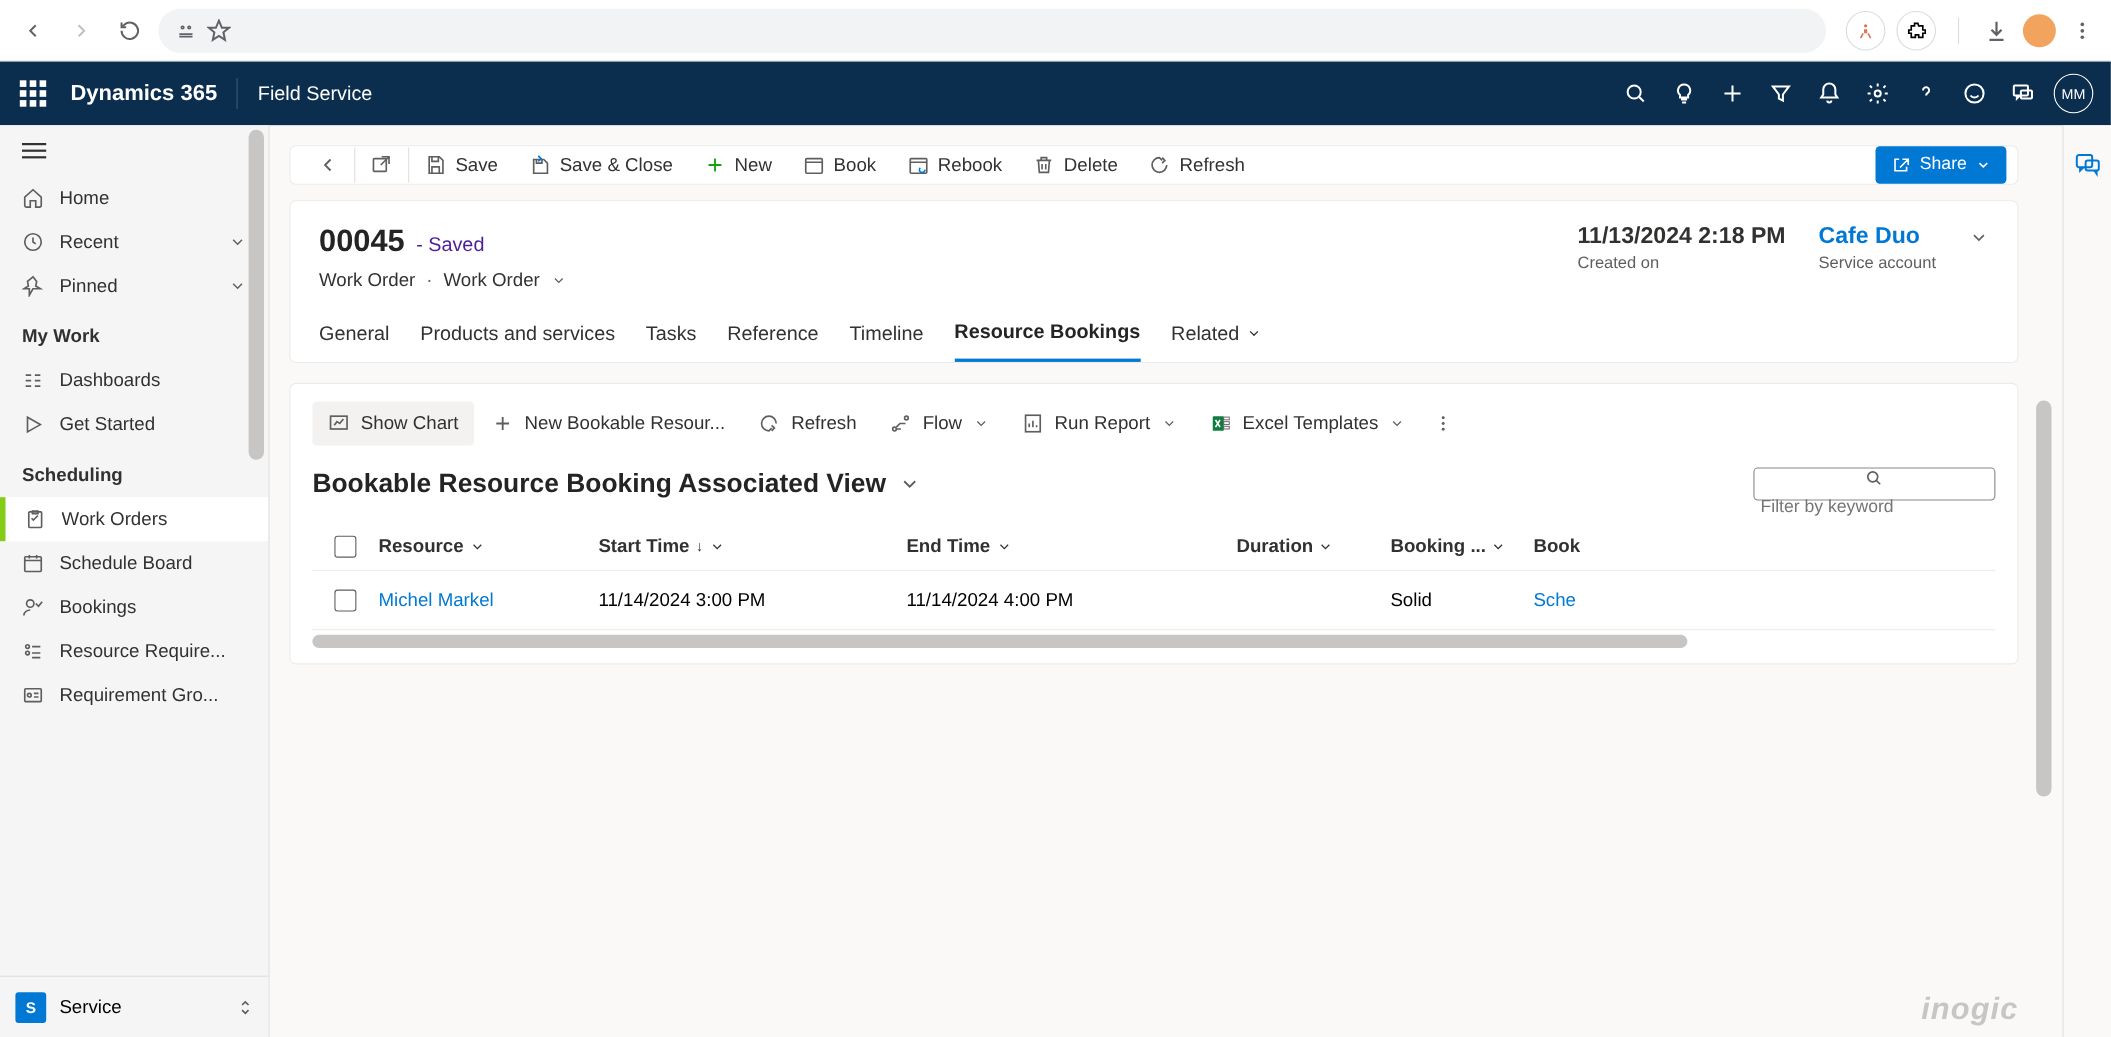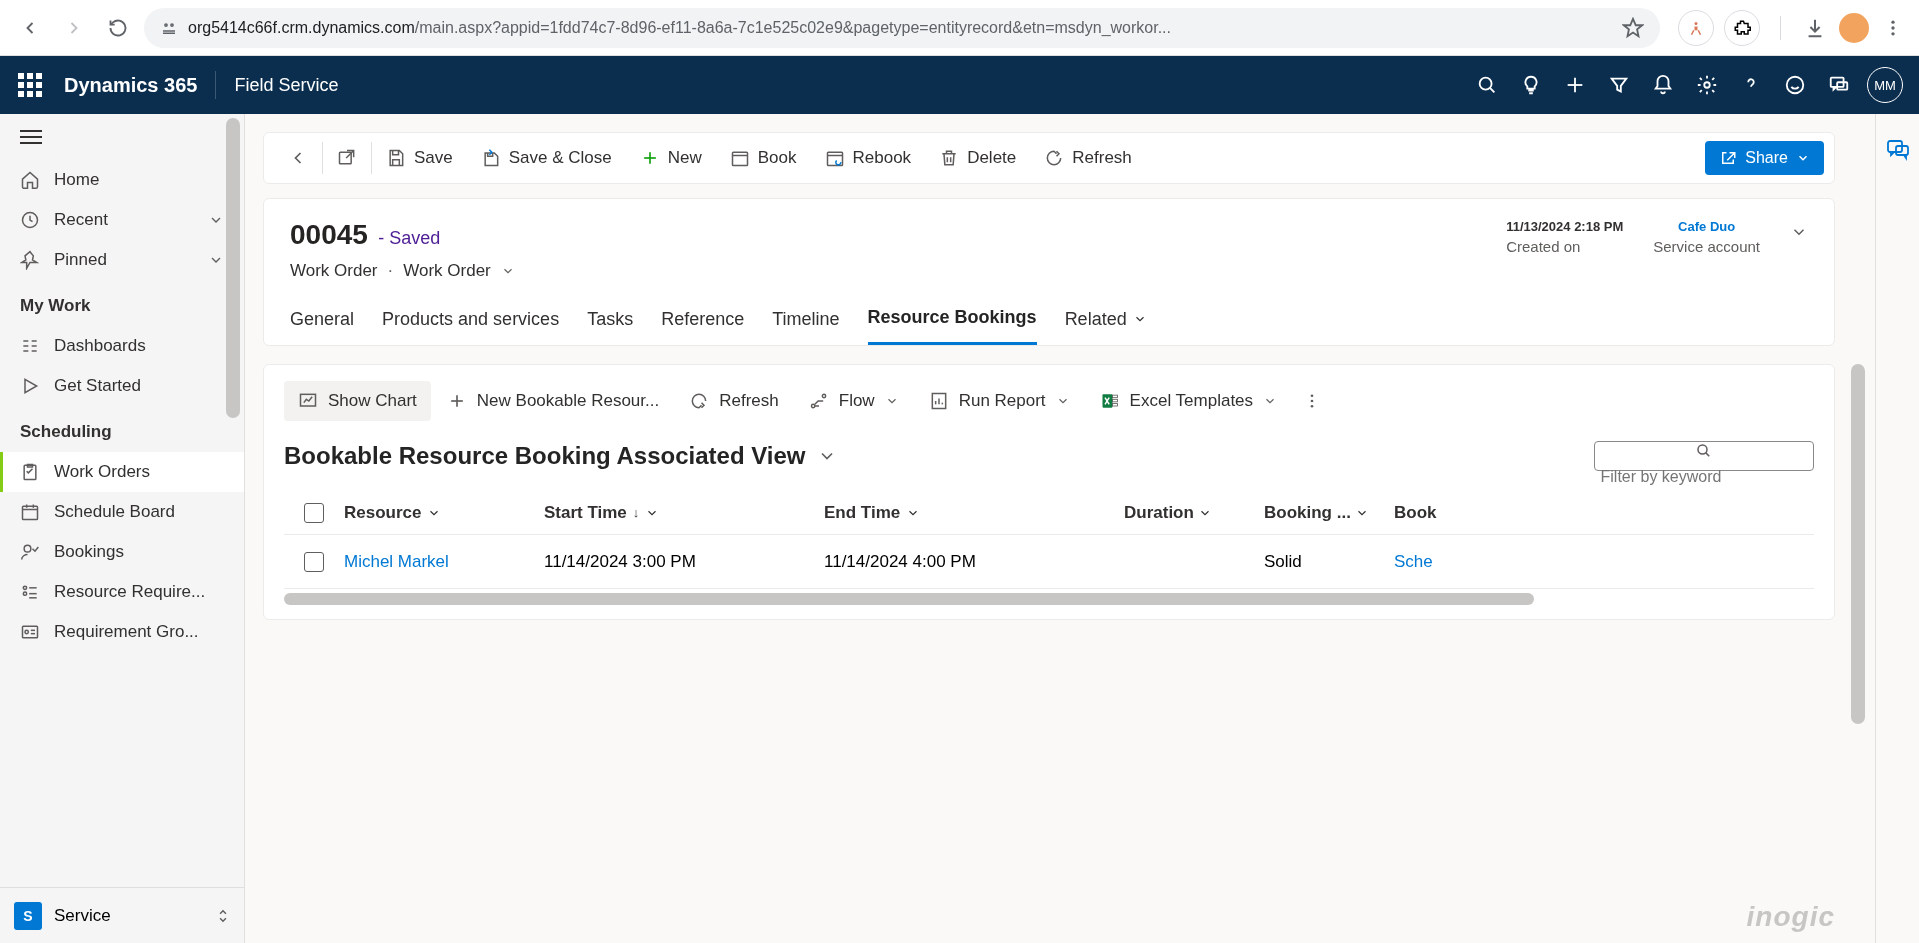--- a/index.html
+++ b/index.html
@@ -31,54 +31,54 @@
   .d365-avatar { width:36px; height:36px; border-radius:50%; border:1px solid #fff; display:flex; align-items:center; justify-content:center; font-size:13px; margin-left:6px; }
   
   
   .app-body { display:flex; height: calc(943px - 56px - 58px); background:#faf9f8; position:relative; }
   .sidebar { width:245px; background:#f5f5f5; border-right:1px solid #e1dfdd; display:flex; flex-direction:column; position:relative; }
   .sidebar-scroll { flex:1; overflow:hidden; padding-bottom:60px; }
   .ham { padding:16px 20px; }
   .ham-icon { width:22px; display:flex; flex-direction:column; gap:4px; }
   .ham-icon span { height:2px; background:#323130; }
   .nav-item { display:flex; align-items:center; gap:14px; padding:10px 20px; font-size:17px; color:#323130; cursor:pointer; }
-  .nav-item.selected { background:#fff; border-left:3px solid #84cc16; padding-left:17px; font-weight:400; }
+  .nav-item.selected { background:#fff; border-left:5px solid #84cc16; padding-left:17px; font-weight:400; }
   .nav-item .nav-icon { width:20px; height:20px; display:flex; align-items:center; justify-content:center; color:#605e5c; flex-shrink:0; }
   .nav-item .chev { margin-left:auto; color:#605e5c; }
   .nav-group-title { padding:16px 20px 10px; font-size:17px; font-weight:600; color:#323130; }
   .nav-item .label { white-space:nowrap; overflow:hidden; text-overflow:ellipsis; flex:1; }
   .area-switch { position:absolute; bottom:0; left:0; right:0; height:56px; border-top:1px solid #e1dfdd; background:#f5f5f5; display:flex; align-items:center; padding:0 14px; gap:12px; }
   .area-badge { width:28px; height:28px; background:#0078d4; color:#fff; display:flex; align-items:center; justify-content:center; font-size:14px; border-radius:3px; font-weight:600;}
   .area-label { font-size:17px; flex:1; }
   .updown { display:flex; flex-direction:column; color:#605e5c; line-height:0.5; font-size:12px; }
   
   .vscroll-fake { position:absolute; top:0; right:0; width:14px; height:300px; background:#c8c6c4; border-radius:7px; margin:4px; }
   
   
   .main { flex:1; padding:18px 10px 0 18px; overflow:hidden; position:relative; }
   .right-rail { width:44px; background:#faf9f8; border-left:1px solid #e1dfdd; display:flex; flex-direction:column; align-items:center; padding-top:20px; }
   .right-rail .rail-icon { width:30px; height:30px; display:flex; align-items:center; justify-content:center; color:#0078d4; cursor:pointer; }
   
-  .cmdbar { background:#fff; border:1px solid #edebe9; border-radius:6px; height:52px; display:flex; align-items:center; padding:0 10px; gap:0; margin-right:30px; }
+  .cmdbar { background:#fff; border:1px solid #edebe9; border-radius:6px; height:36px; display:flex; align-items:center; padding:0 10px; gap:0; margin-right:30px; }
   .cmd-btn { display:flex; align-items:center; gap:8px; padding:0 14px; height:100%; font-size:17px; color:#323130; cursor:pointer; }
   .cmd-btn .ic { color:#605e5c; }
   .cmd-sep { width:1px; height:32px; background:#e1dfdd; }
   .cmdbar .spacer { flex:1; }
   .share-btn { background:#0078d4; color:#fff; border-radius:4px; padding:8px 14px; display:flex; align-items:center; gap:8px; font-size:16px; cursor:pointer; }
   
   .form-header { background:#fff; border-radius:6px; margin-top:14px; padding:20px 26px 0; margin-right:30px; border:1px solid #edebe9; }
   .fh-top { display:flex; align-items:flex-start; gap:40px; }
   .fh-title-wrap { flex:1; }
   .fh-number { font-size:28px; font-weight:700; color:#252423; display:inline; }
   .fh-saved { font-size:18px; color:#4c1d95; margin-left:6px; }
   .fh-sub { margin-top:10px; font-size:17px; color:#323130; display:flex; align-items:center; gap:10px; }
   .fh-sub .sep { color:#605e5c; }
   .fh-meta { display:flex; gap:30px; align-items:flex-start; }
   .fh-col { display:flex; flex-direction:column; }
-  .fh-val { font-size:13px; color:#323130; font-weight:600;text-align:center; }
+  .fh-val { font-size:21px; color:#323130; font-weight:600; }
   .fh-val.link { color:#0078d4; }
   .fh-lab { font-size:15px; color:#605e5c; margin-top:4px; }
   .fh-chev { color:#605e5c; padding-top:4px; cursor:pointer; }
   
   .tabs { display:flex; gap:28px; margin-top:26px; }
   .tab { font-size:18px; color:#323130; padding-bottom:14px; cursor:pointer; display:flex; align-items:center; gap:6px; }
   .tab.active { font-weight:700; border-bottom:3px solid #0078d4; color:#242424; }
   
   
   .subgrid-panel { background:#fff; border:1px solid #edebe9; border-radius:6px; margin-top:18px; padding:16px 20px 30px; margin-right:30px; position:relative; }
@@ -138,21 +138,20 @@
   </div>
   <div class="addr-bar">
     <span>
       <svg width="18" height="18" viewBox="0 0 24 24" fill="none" stroke="currentColor" stroke-width="2">
           <circle cx="8" cy="8" r="1.5"></circle>
           <circle cx="16" cy="8" r="1.5"></circle>
           <line x1="4" y1="16" x2="20" y2="16"></line>
           <line x1="4" y1="19" x2="20" y2="19"></line>
         </svg>
     </span>
-    <span class="url"><span class="dom">org5414c66f.crm.dynamics.com</span><span class="path">/main.aspx?appid=1fdd74c7-8d96-ef11-8a6a-7c1e525c02e9&amp;pagetype=entityrecord&amp;etn=msdyn_workor...</span></span>
     <span>
       <svg width="22" height="22" viewBox="0 0 24 24" fill="none" stroke="currentColor" stroke-width="2">
           <path d="M12 2l3 7h7l-5.5 4.5L18 21l-6-4-6 4 1.5-7.5L2 9h7z"></path>
         </svg>
     </span>
   </div>
   <div class="ext-icons">
     <div class="pill" style="color:#d97757;">
       <svg width="18" height="18" viewBox="0 0 24 24" fill="currentColor">
           <circle cx="12" cy="6" r="2"></circle>

